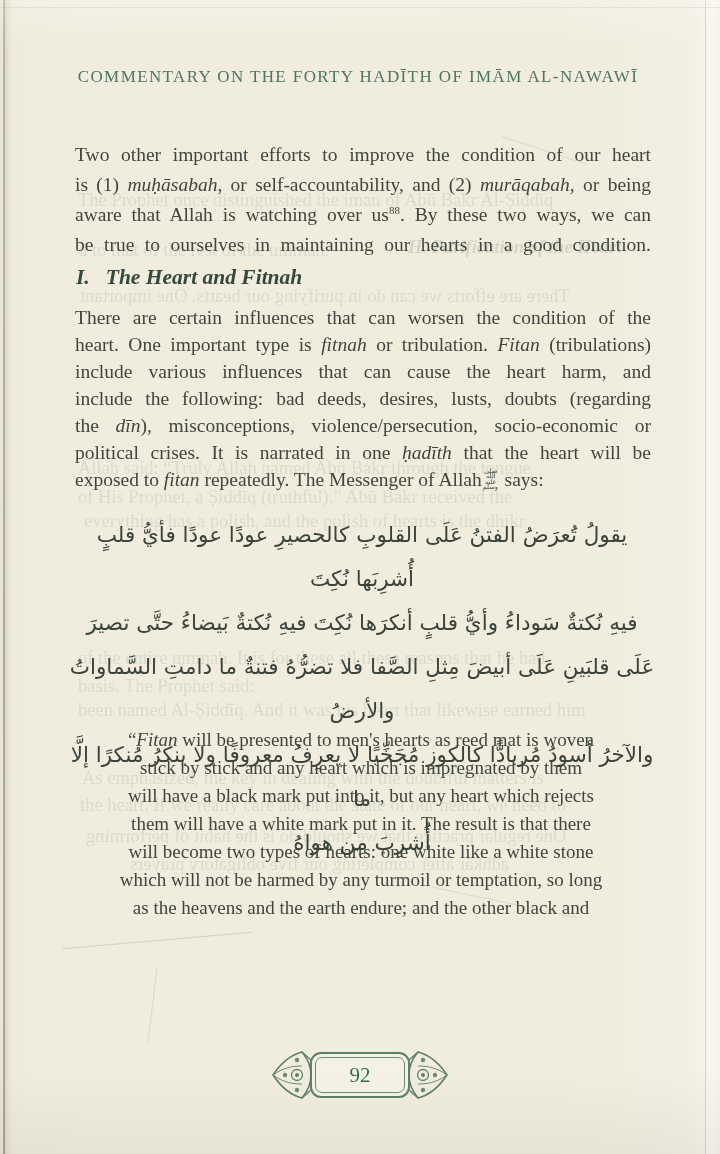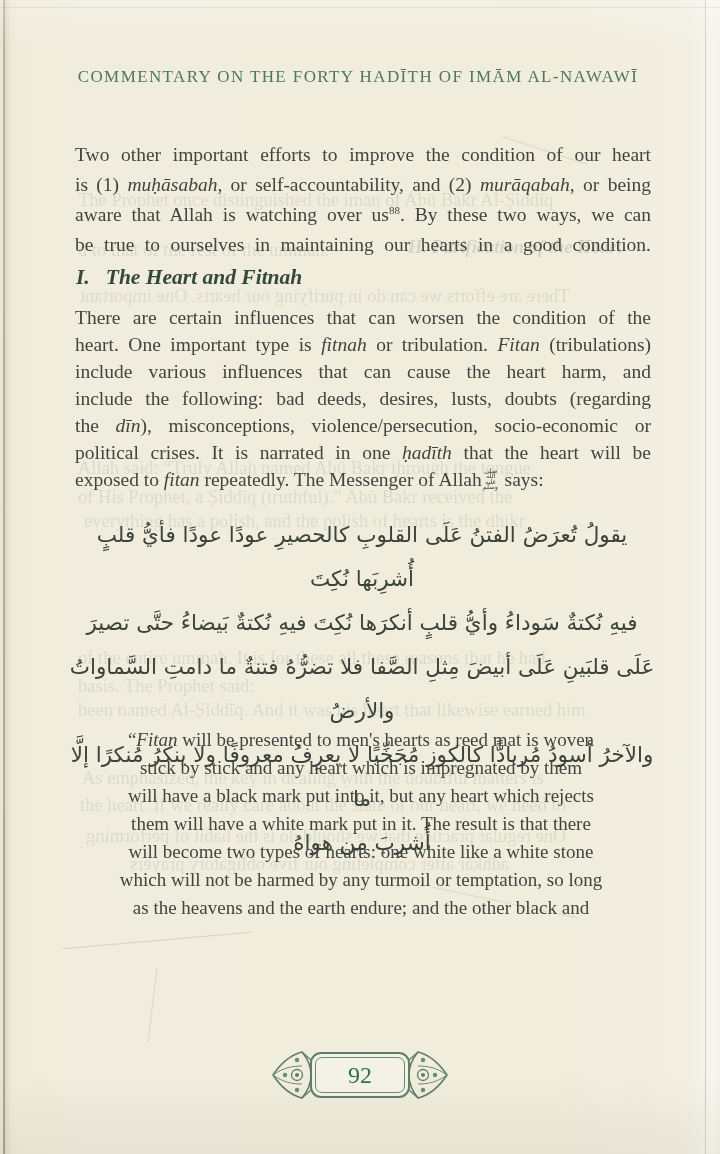--- a/index.html
+++ b/index.html
@@ -83,21 +83,21 @@
   }
   .orn { flex:0 0 auto; }
   .orn.right { transform:scaleX(-1); }
   .num-box {
     border:2px solid #5f7f68; border-radius:11px; padding:3px;
     background:rgba(247,246,238,.5); margin:0 -3px; position:relative; z-index:2;
   }
   .num-inner {
     border:1px solid #6a8a72; border-radius:7px; width:88px; height:34px;
     display:flex; align-items:center; justify-content:center;
-    font-size:24px; color:#2f6e52;
+    font-size:21px; color:#2f6e52;
   }
 </style>
 </head>
 <body>
 
 <div class="page">
 
   <div class="edge-left-line"></div>
   <div class="edge-left-soft"></div>
   <div class="edge-right-line"></div>

